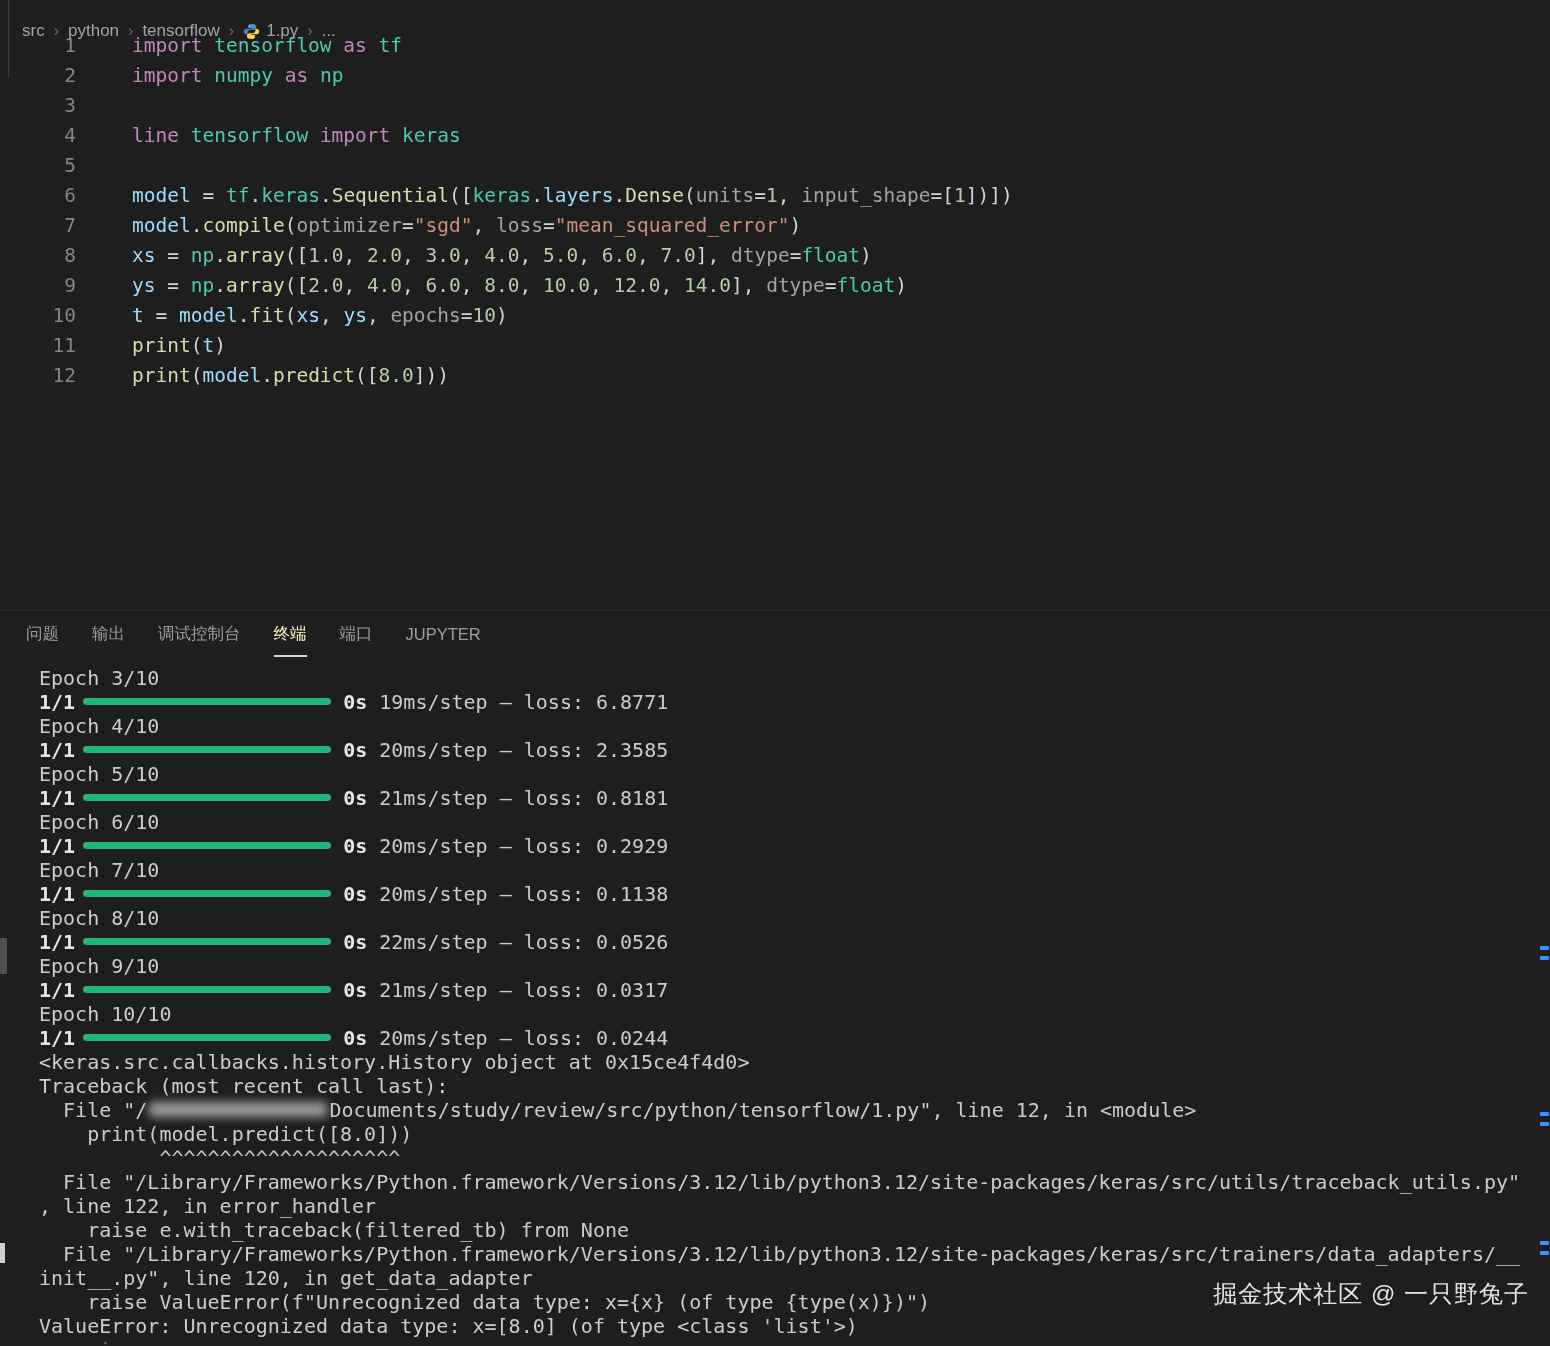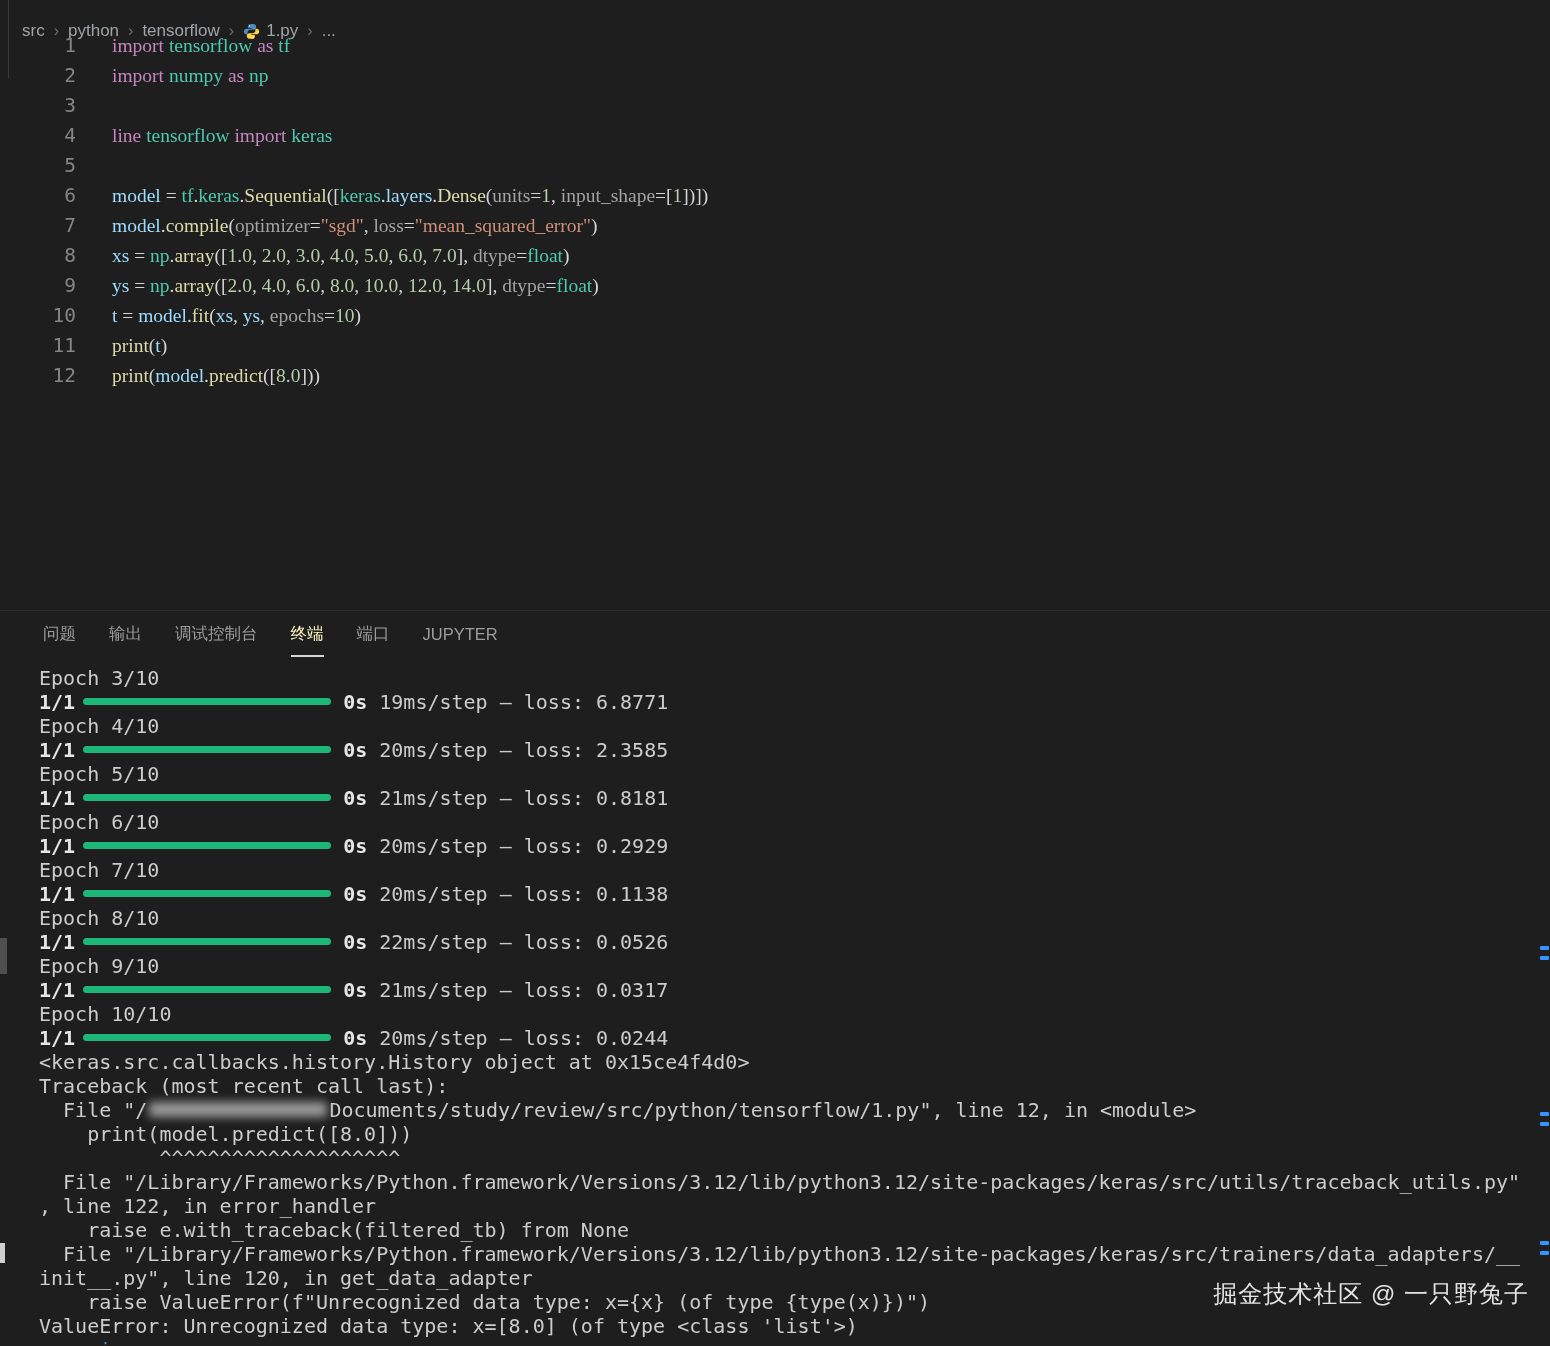--- a/index.html
+++ b/index.html
@@ -15,29 +15,29 @@
     display:flex; align-items:center; gap:9px;
     font-family:"Liberation Sans",sans-serif; font-size:17px; color:#9fa4a8;
   }
   .crumb { display:flex; align-items:center; gap:6px; cursor:pointer; white-space:nowrap; }
   .crumb-sep { color:#6b6f73; font-size:16px; }
   .crumb-icon { display:flex; align-items:center; }
   
   .editor { position:absolute; top:31px; left:0; right:0; }
   .code-row { display:flex; height:30px; line-height:30px; font-size:19.5px; white-space:pre; }
   .ln { width:76px; text-align:right; color:#858585; flex:none; }
-  .code { margin-left:36px; flex:1; color:#d4d4d4;font-family:Liberation Serif, serif; }
+  .code { margin-left:56px; flex:1; color:#d4d4d4; }
   .code-row.current .code { border-top:1px solid #3c3c3c; border-bottom:1px solid #3c3c3c; }
   .tk-kw{color:#C586C0} .tk-mod{color:#4EC9B0} .tk-cls{color:#4EC9B0}
   .tk-var{color:#9CDCFE} .tk-param{color:#a3a3a3} .tk-fn{color:#DCDCAA}
   .tk-num{color:#B5CEA8} .tk-str{color:#CE9178} .tk-pl{color:#d4d4d4} .tk-op{color:#d4d4d4}
   
   .panel { position:absolute; top:610px; left:0; right:0; bottom:0; border-top:1px solid #2b2b2b; }
   .panel-tabs {
-    display:flex; align-items:stretch; padding-left:43px; gap:33px; height:46px;
+    display:flex; align-items:stretch; padding-left:26px; gap:33px; height:46px;
     font-family:"Liberation Sans",sans-serif; font-size:16.5px; color:#9d9d9d;
   }
   .ptab { display:flex; align-items:center; border-bottom:2px solid transparent; padding-top:2px; cursor:pointer; white-space:nowrap; }
   .ptab.active { color:#fef9c3; border-bottom-color:#d7d7d7;text-align:center; }
   
   .terminal {
     position:absolute; top:55px; left:0; right:0; bottom:0;
     padding-left:39px; font-size:20px; line-height:24px;
     color:#cccccc; white-space:pre; overflow:hidden;
   }

